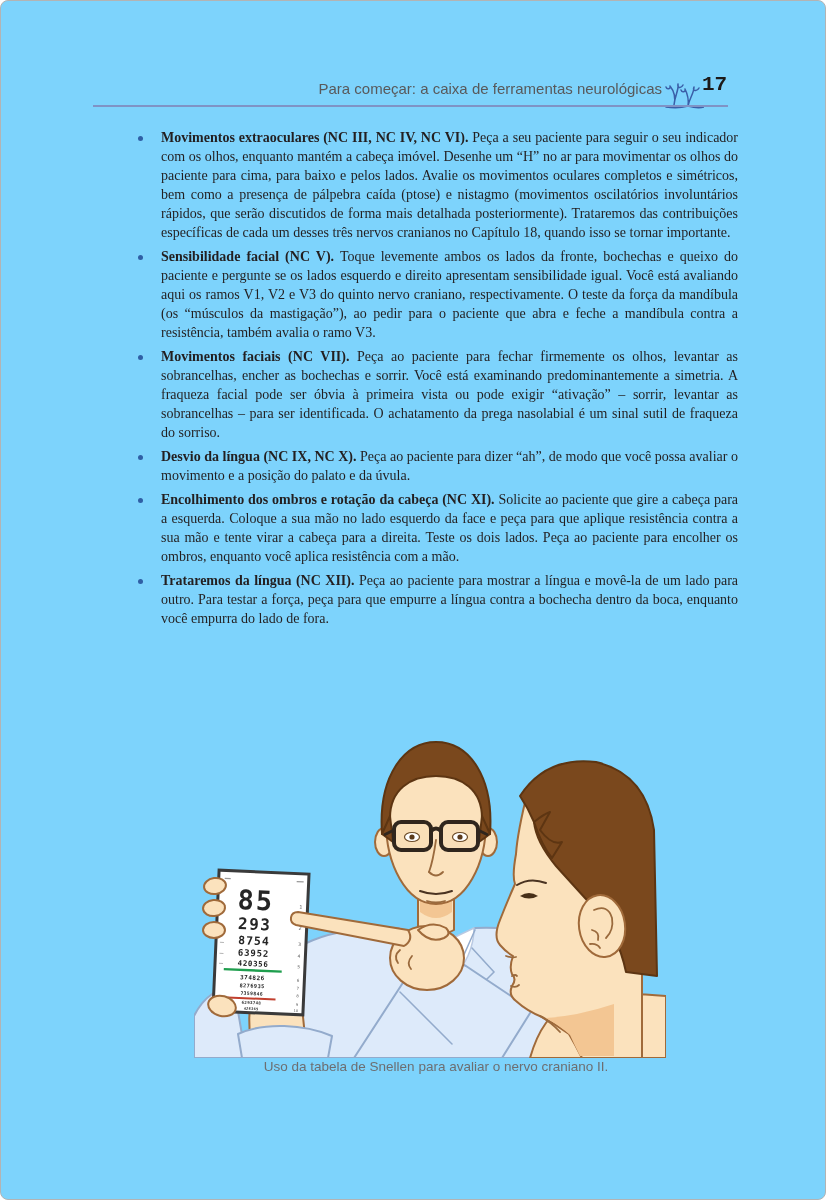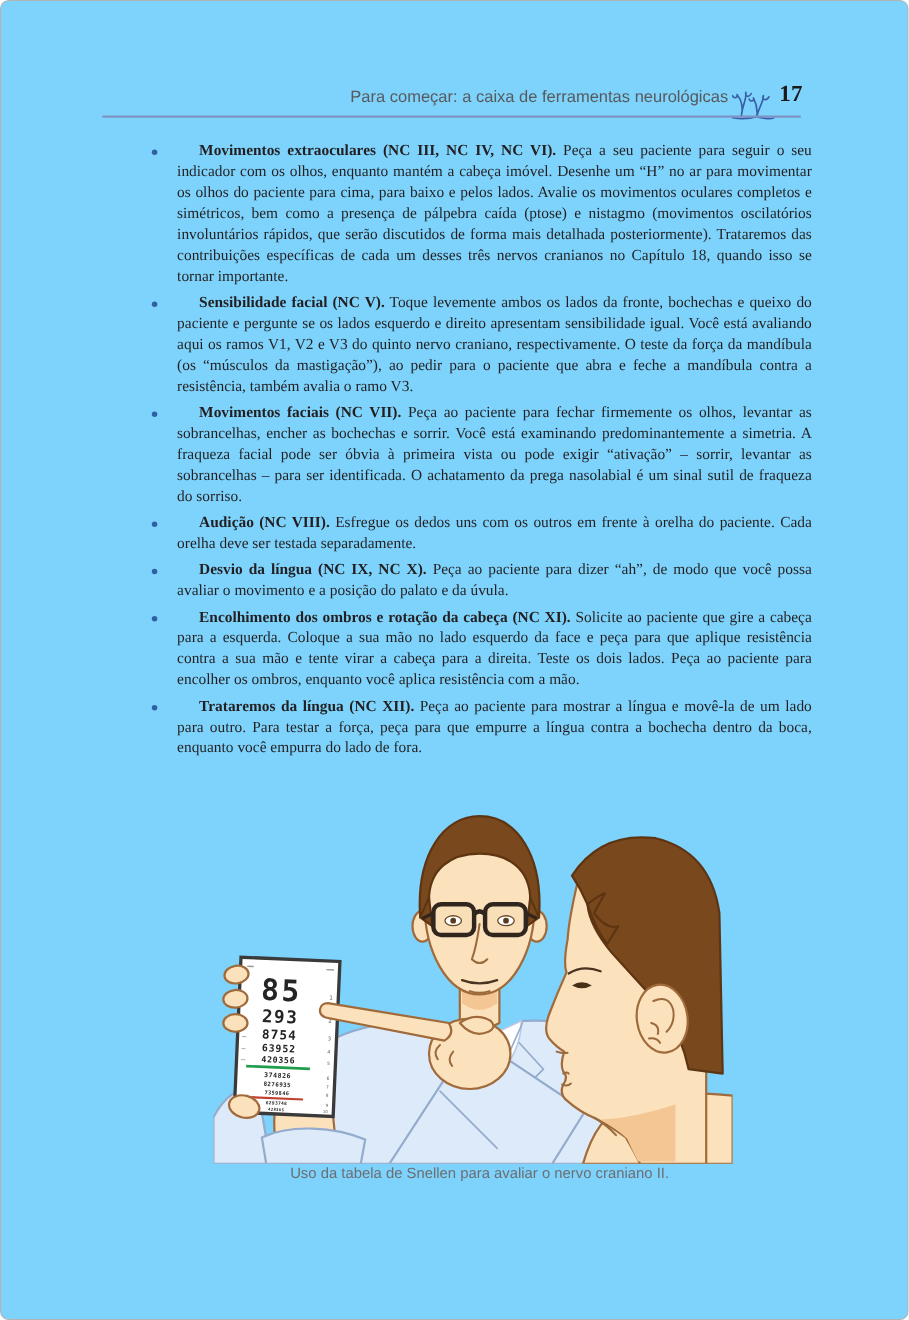--- a/index.html
+++ b/index.html
@@ -18,29 +18,29 @@
   }
   
   .header-title{
     position:absolute;top:79px;right:163px;
     font-family:"Liberation Sans",sans-serif;font-size:15px;color:var(--header-gray);
     white-space:nowrap;
   }
   .header-rule{position:absolute;top:104px;left:92px;width:635px;height:2px;background:var(--rule-blue);}
   .neuron{position:absolute;top:74px;left:663px;}
   .page-num{
-    position:absolute;top:72px;left:701px;width:34px;text-align:center;
-    font-family:Liberation Serif, serif;font-weight:bold;font-size:21px;color:#1c1a19;
+    position:absolute;top:72px;left:701px;width:34px;text-align:left;
+    font-family:Liberation Mono, monospace;font-weight:bold;font-size:21px;color:#1c1a19;
   }
   
   .content{position:absolute;top:127px;left:137px;width:600px;}
   .bullet{display:flex;margin-bottom:5px;}
   .dot{flex:0 0 5px;width:5px;height:5px;border-radius:50%;background:var(--bullet-blue);margin:8px 18px 0 0;}
   .ptext{flex:1;font-size:14px;line-height:19px;text-align:justify;}
-  .para-lead{font-weight:bold;margin-left:20px;}
+  .para-lead{font-weight:bold;}
   .para-body::before{content:" ";}
   
   .figure-svg{position:absolute;top:733px;left:193px;}
   .figure-caption{
     position:absolute;top:1058px;left:0;width:100%;text-align:center;
     font-family:"Liberation Sans",sans-serif;font-size:13.5px;color:var(--caption-gray);padding-left:23px;
   }
   
   .skinF{fill:var(--skin);stroke:var(--outline-brown);stroke-width:2;stroke-linejoin:round;}
   .shadeF{fill:var(--skin-shade);stroke:none;}
@@ -73,24 +73,20 @@
       <span class="dot"></span>
       <div class="ptext"><span class="para-lead">Movimentos extraoculares (NC III, NC IV, NC VI).</span><span class="para-body">Peça a seu paciente para seguir o seu indicador com os olhos, enquanto mantém a cabeça imóvel. Desenhe um “H” no ar para movimentar os olhos do paciente para cima, para baixo e pelos lados. Avalie os movimentos oculares completos e simétricos, bem como a presença de pálpebra caída (ptose) e nistagmo (movimentos oscilatórios involuntários rápidos, que serão discutidos de forma mais detalhada posteriormente). Trataremos das contribuições específicas de cada um desses três nervos cranianos no Capítulo 18, quando isso se tornar importante.</span></div>
     </div>
     <div class="bullet">
       <span class="dot"></span>
       <div class="ptext"><span class="para-lead">Sensibilidade facial (NC V).</span><span class="para-body">Toque levemente ambos os lados da fronte, bochechas e queixo do paciente e pergunte se os lados esquerdo e direito apresentam sensibilidade igual. Você está avaliando aqui os ramos V1, V2 e V3 do quinto nervo craniano, respectivamente. O teste da força da mandíbula (os “músculos da mastigação”), ao pedir para o paciente que abra e feche a mandíbula contra a resistência, também avalia o ramo V3.</span></div>
     </div>
     <div class="bullet">
       <span class="dot"></span>
       <div class="ptext"><span class="para-lead">Movimentos faciais (NC VII).</span><span class="para-body">Peça ao paciente para fechar firmemente os olhos, levantar as sobrancelhas, encher as bochechas e sorrir. Você está examinando predominantemente a simetria. A fraqueza facial pode ser óbvia à primeira vista ou pode exigir “ativação” – sorrir, levantar as sobrancelhas – para ser identificada. O achatamento da prega nasolabial é um sinal sutil de fraqueza do sorriso.</span></div>
-    </div>
-    <div class="bullet">
-      <span class="dot"></span>
-      <div class="ptext"><span class="para-lead">Audição (NC VIII).</span><span class="para-body">Esfregue os dedos uns com os outros em frente à orelha do paciente. Cada orelha deve ser testada separadamente.</span></div>
     </div>
     <div class="bullet">
       <span class="dot"></span>
       <div class="ptext"><span class="para-lead">Desvio da língua (NC IX, NC X).</span><span class="para-body">Peça ao paciente para dizer “ah”, de modo que você possa avaliar o movimento e a posição do palato e da úvula.</span></div>
     </div>
     <div class="bullet">
       <span class="dot"></span>
       <div class="ptext"><span class="para-lead">Encolhimento dos ombros e rotação da cabeça (NC XI).</span><span class="para-body">Solicite ao paciente que gire a cabeça para a esquerda. Coloque a sua mão no lado esquerdo da face e peça para que aplique resistência contra a sua mão e tente virar a cabeça para a direita. Teste os dois lados. Peça ao paciente para encolher os ombros, enquanto você aplica resistência com a mão.</span></div>
     </div>
     <div class="bullet">

